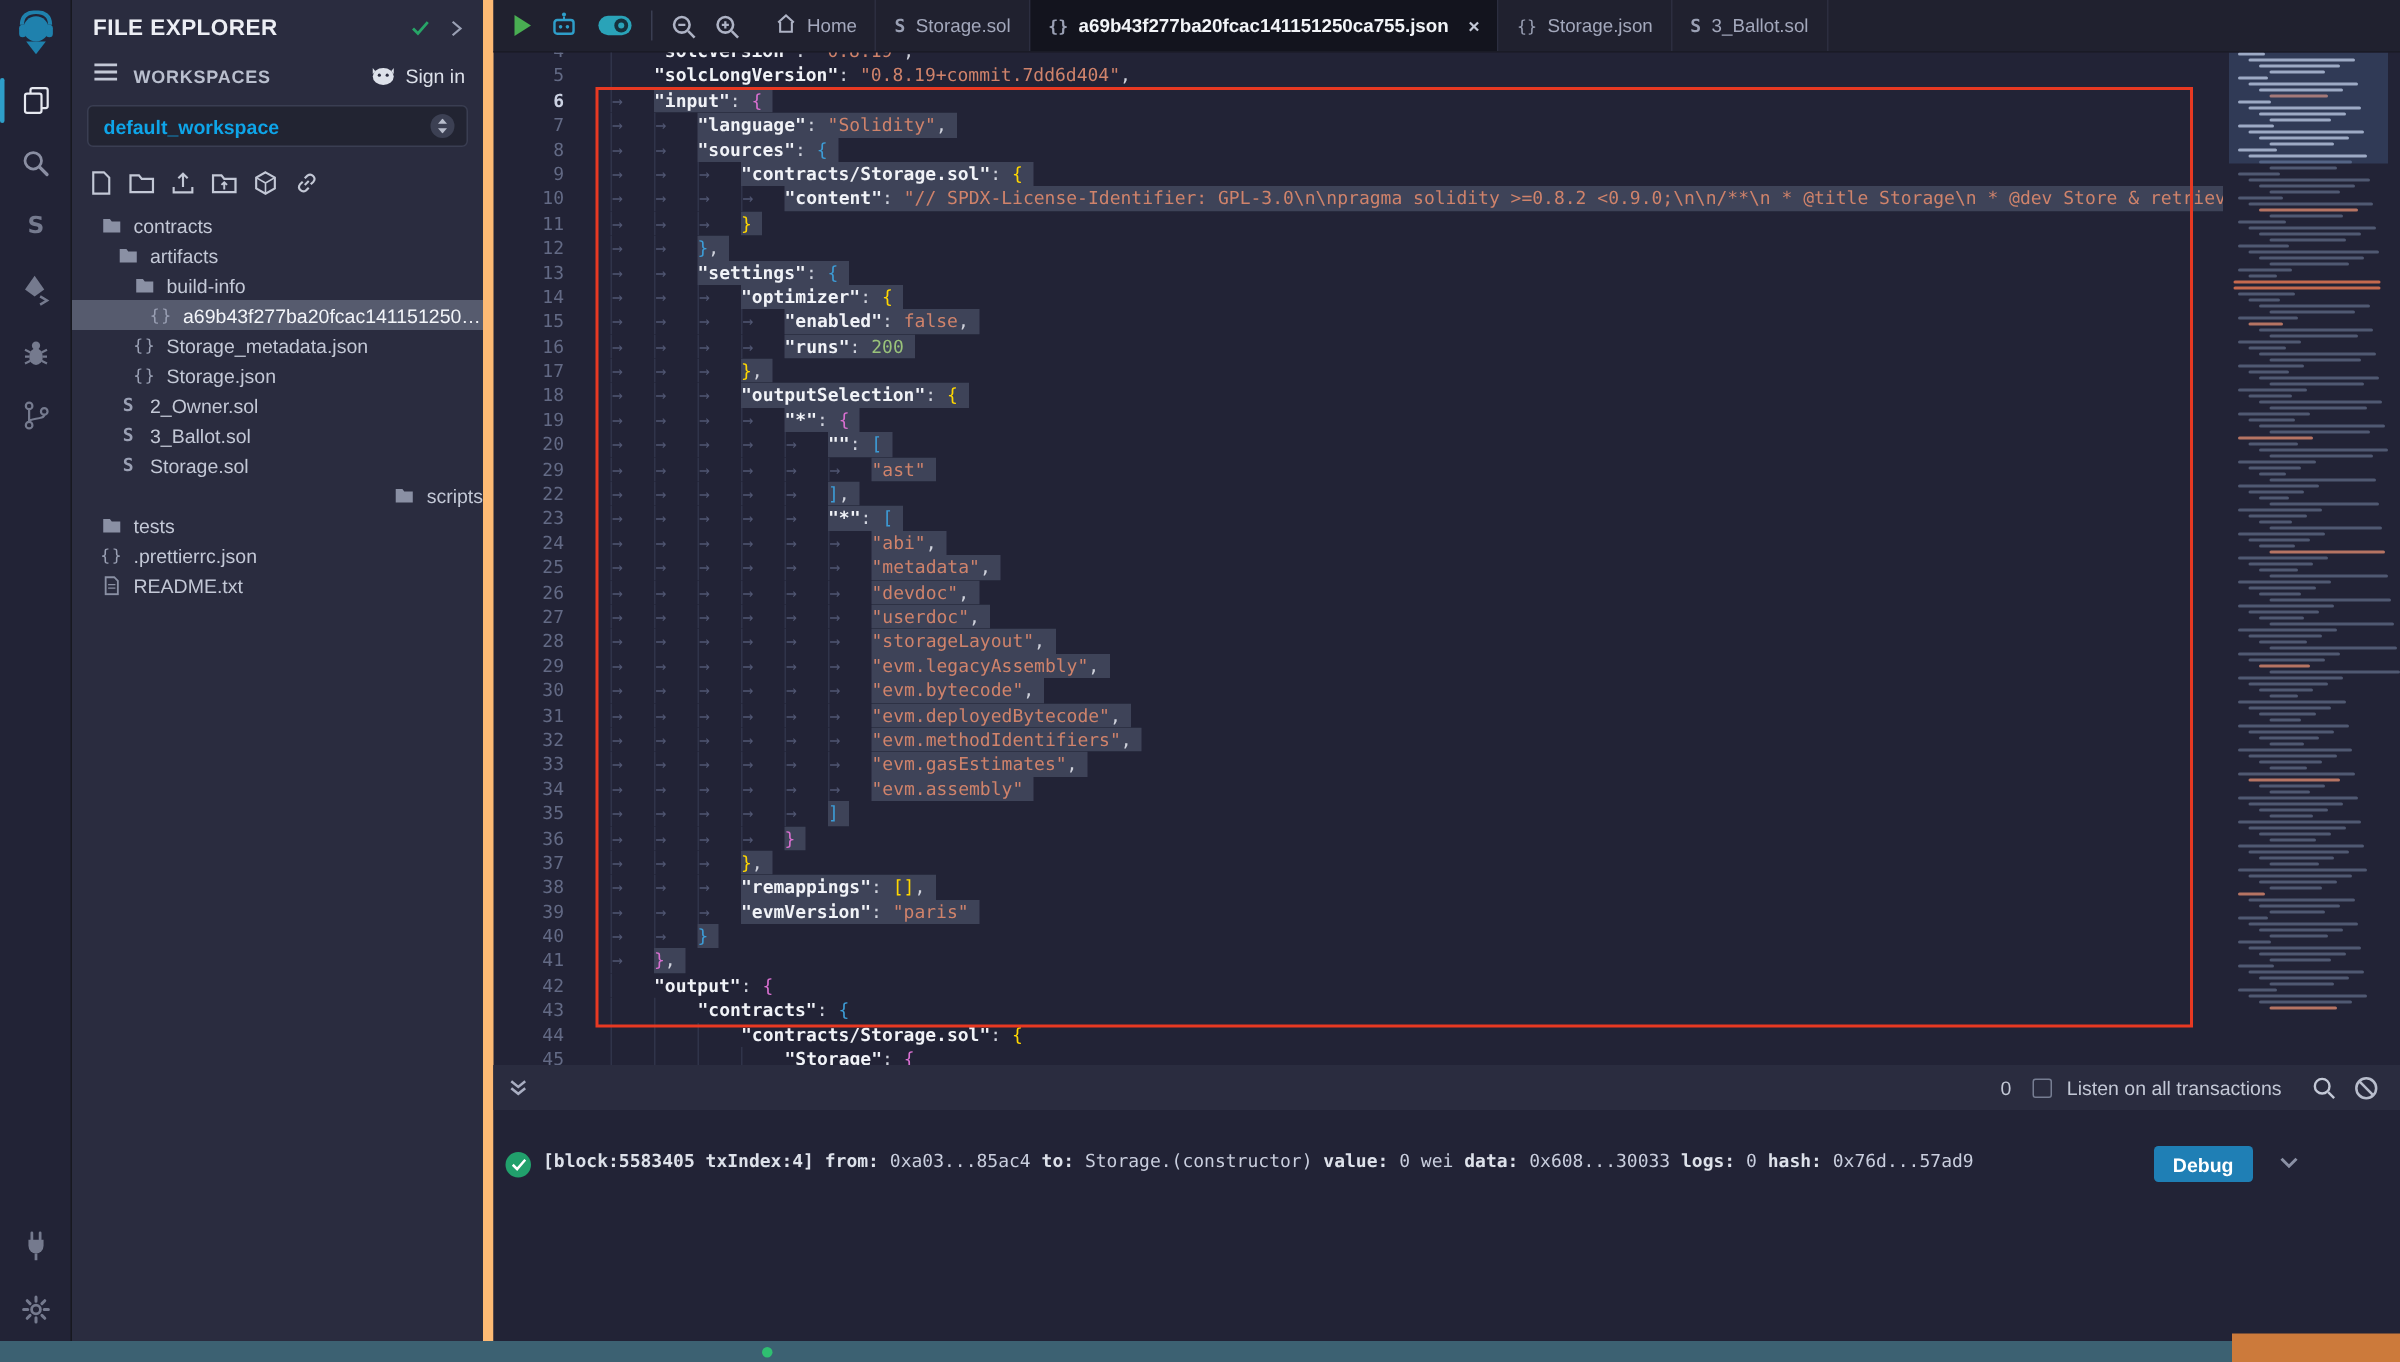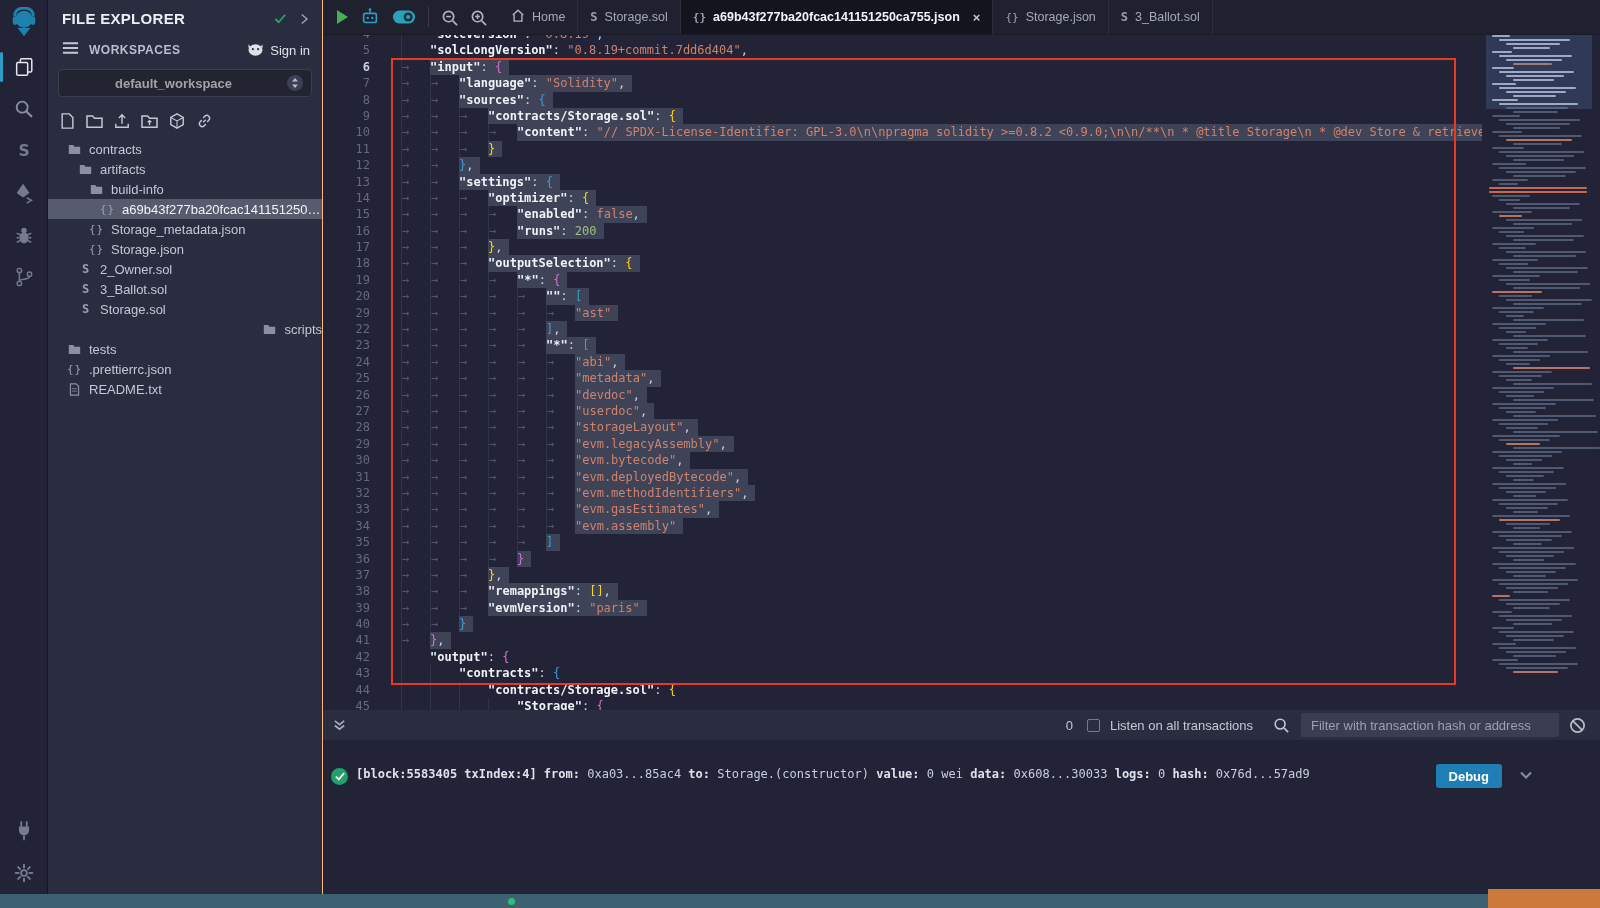--- a/index.html
+++ b/index.html
@@ -19,35 +19,35 @@
   
   .explorer { position:absolute; left:48px; top:0; width:274px; bottom:14px; background:#2a2c3f; color:#c3c8d6; }
   .exp-header { display:flex; align-items:center; padding:10px 12px 6px 14px; }
   .exp-title { font-size:15px; font-weight:700; color:#eceef4; letter-spacing:.3px; flex:1; }
   .exp-header .hicon { margin-left:10px; cursor:pointer; display:flex; }
   .ws-row { display:flex; align-items:center; padding:8px 12px 6px 14px; }
   .ws-label { font-size:12px; font-weight:700; color:#b9bfce; letter-spacing:.5px; margin-left:10px; flex:1; }
   .signin { display:flex; align-items:center; gap:6px; font-size:13px; color:#dde1ea; cursor:pointer; }
   .ws-select { margin:4px 10px 10px 10px; height:28px; background:#222432; border:1px solid #3a3e52; border-radius:4px;
     display:flex; align-items:center; padding:0 8px 0 10px; cursor:pointer; }
-  .ws-name { flex:1; font-size:13px; font-weight:700; color:#a3a3a3;margin-left:46px; }
+  .ws-name { flex:1; font-size:13px; font-weight:700; color:#0ea5e9; }
   .ws-caret { width:16px; height:16px; border-radius:50%; background:#3c4053; display:flex; align-items:center; justify-content:center; }
   .exp-toolbar { display:flex; align-items:center; gap:11px; padding:6px 12px 10px 12px; }
   .exp-toolbar .ticon { cursor:pointer; display:flex; }
   .tree { font-size:13px; }
   .tree-row { height:20px; display:flex; align-items:center; gap:7px; cursor:pointer; white-space:nowrap; overflow:hidden; }
   .tree-row.selected { background:#565b6e; }
   .tree-row.selected .tree-label { color:#f2f4f8; }
   .tree-label { color:#c3c8d6; overflow:hidden; text-overflow:ellipsis; }
   .tree-ic { width:15px; display:flex; justify-content:center; color:#8a90a4; flex:none; }
   .ic-json-txt { font-family:"DejaVu Sans Mono",monospace; font-size:11px; color:#9aa0b4; letter-spacing:1px; }
   .ic-sol-txt { font-family:"DejaVu Sans Mono",monospace; font-size:12px; font-weight:700; color:#9aa0b4; }
 
   
-  .main { position:absolute; left:322px; top:0; right:0; bottom:14px; background:#222336; border-left:1px solid #fdba74;padding-left:31px;}
+  .main { position:absolute; left:322px; top:0; right:0; bottom:14px; background:#222336; border-left:7px solid #fdba74;padding-left:31px;}
   .tabbar { position:absolute; left:0; right:0; top:0; height:35px; background:#20212f; display:flex; align-items:stretch; border-bottom:1px solid #1a1b26; }
   .tb-controls { display:flex; align-items:center; gap:12px; padding:0 12px 0 14px; }
   .tb-sep { width:1px; height:20px; background:#3a3e52; align-self:center; }
   .play-btn { width:0; height:0; border-top:7px solid transparent; border-bottom:7px solid transparent; border-left:11px solid #49ae52; cursor:pointer; }
   .tab { display:flex; align-items:center; gap:7px; padding:0 12px; font-size:12.5px; color:#a3a8bc; cursor:pointer; border-right:1px solid #2c2e40; white-space:nowrap; }
   .tab.active { background:#13141e; color:#f2f4f8; font-weight:700; }
   .tab .close { margin-left:6px; color:#c3c8d6; font-size:13px; cursor:pointer; }
   .tab-ic-json { font-family:"DejaVu Sans Mono",monospace; font-size:11px; color:#9aa0b4; }
   .tab-ic-sol { font-family:"DejaVu Sans Mono",monospace; font-size:12px; font-weight:700; color:#9aa0b4; }
 
@@ -629,21 +629,20 @@
         </span>
         <span class="tx-count">0</span>
         <span class="chk"></span>
         <span class="listen-label">Listen on all transactions</span>
         <span class="term-search">
           <svg width="16" height="16" viewBox="0 0 18 18">
               <circle cx="8" cy="8" r="5.5" fill="none" stroke="#c3c8d6" stroke-width="1.8"></circle>
               <path d="M12.5 12.5L17 17" stroke="#c3c8d6" stroke-width="1.8"></path>
             </svg>
         </span>
-        <input class="filter-input" placeholder="Filter with transaction hash or address" style="">
         <span style="display:flex">
           <svg width="17" height="17" viewBox="0 0 18 18">
               <circle cx="9" cy="9" r="7" fill="none" stroke="#b8bdcc" stroke-width="1.8"></circle>
               <path d="M4 4l10 10" stroke="#b8bdcc" stroke-width="1.8"></path>
             </svg>
         </span>
       </div>
       <div class="term-body">
         <div class="tx-row">
           <span class="tx-check">

